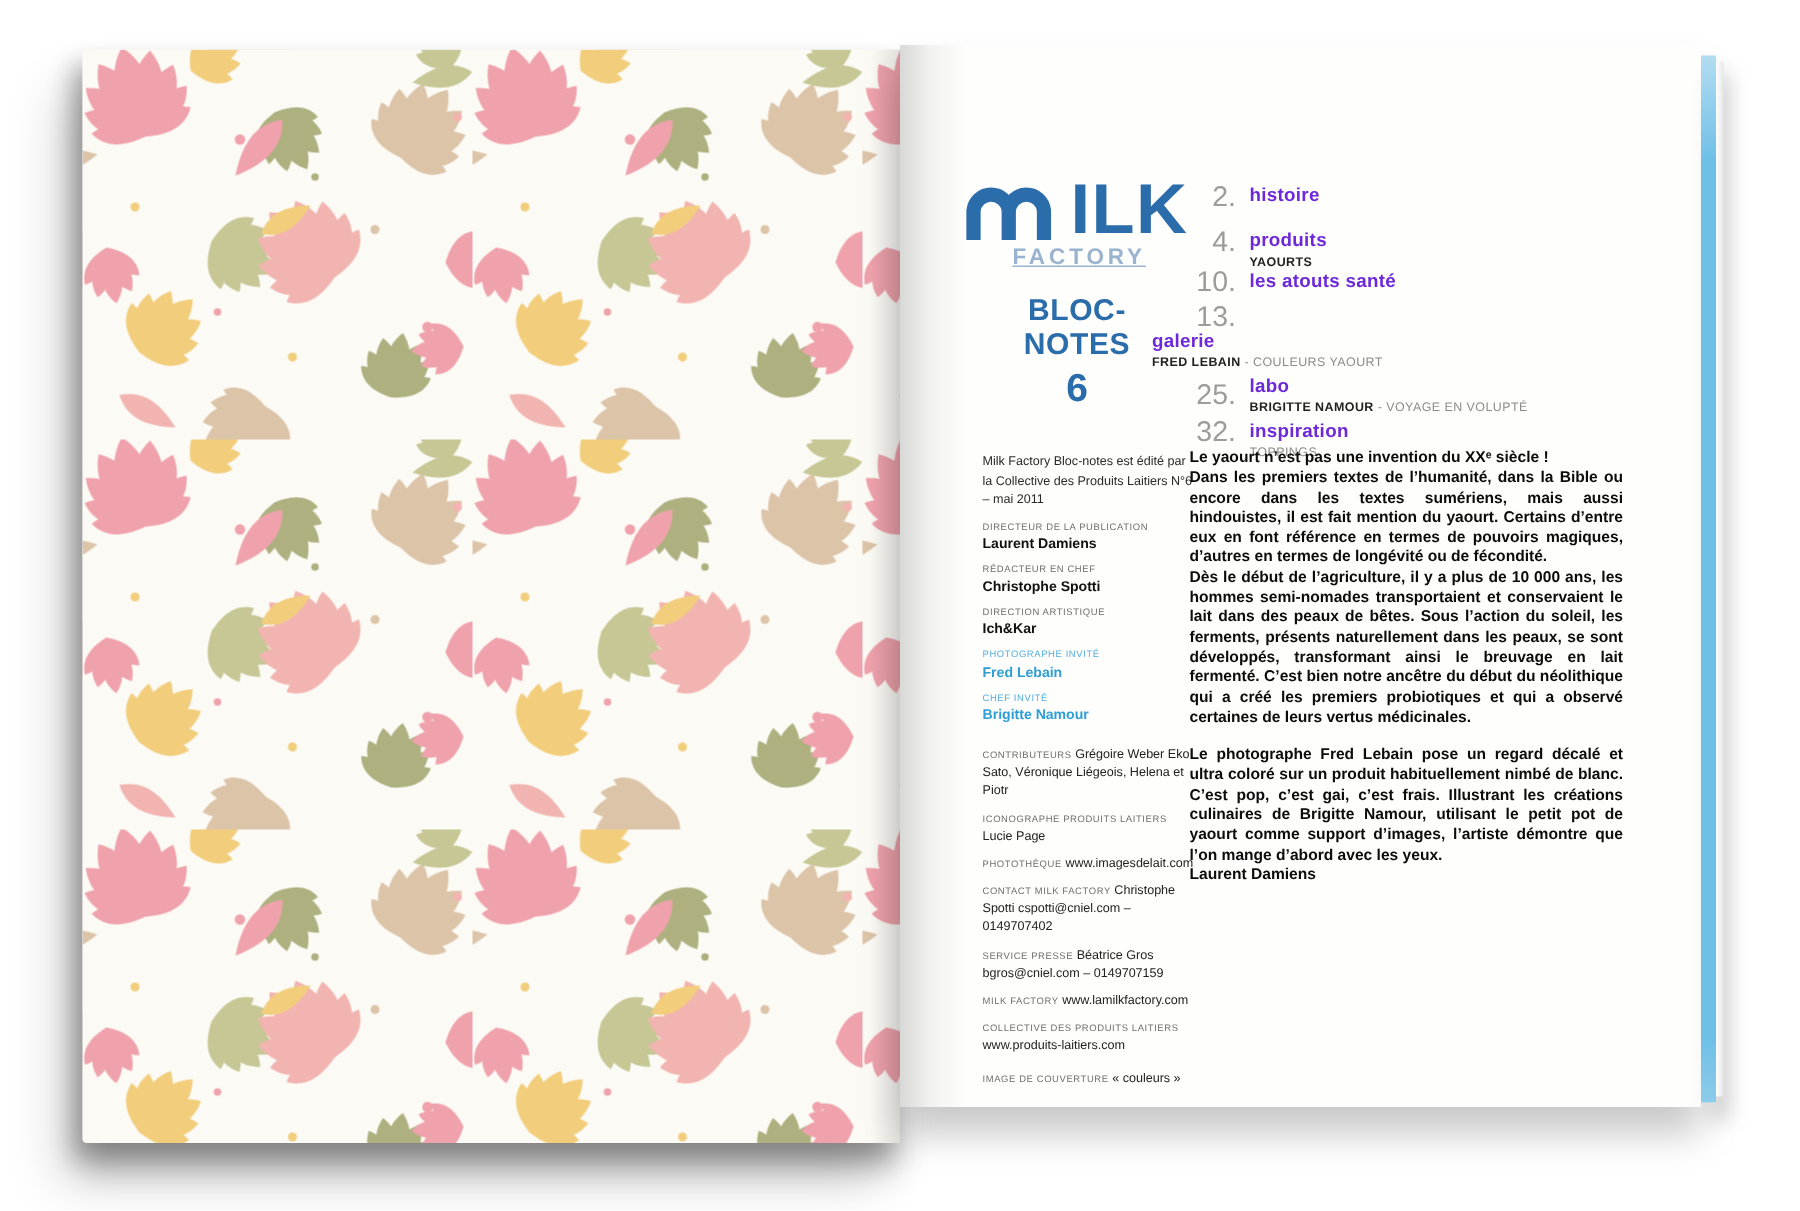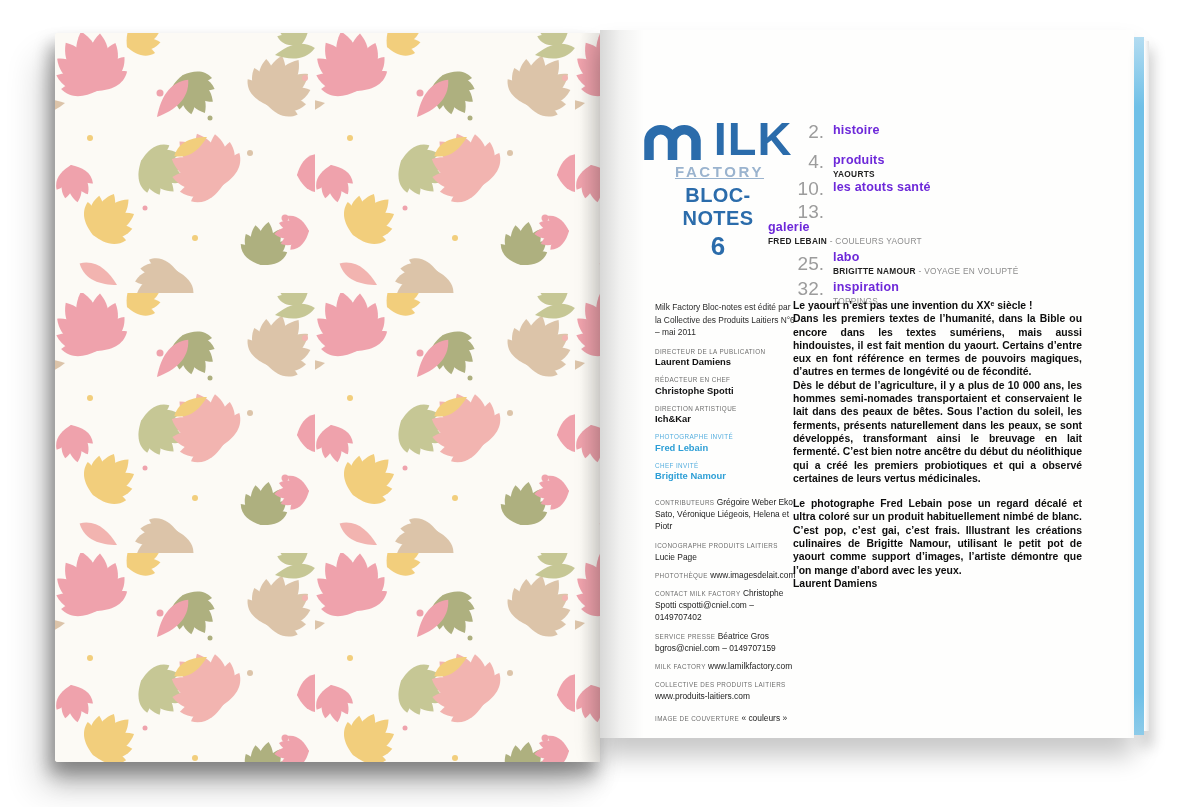--- a/index.html
+++ b/index.html
@@ -44,21 +44,21 @@
     position:absolute;left:544px;top:11px;width:5px;height:690px;
     background:linear-gradient(to right,#ffffff,#e6e6e6);
   }
 
   
   .logo{position:absolute;left:55px;top:90px;width:126px;text-align:center;}
   .milk-row{display:flex;align-items:flex-start;justify-content:center;gap:13px;height:40px;}
   .milk-row svg{width:57px;height:40px;flex:0 0 auto;}
   .ilk{font-size:47px;line-height:38px;font-weight:bold;color:#2B6CAB;letter-spacing:1px;}
   .factory{margin-top:3px;font-size:15px;font-weight:bold;letter-spacing:2.6px;color:#9AB3CE;padding-left:3px;text-decoration:underline;}
-  .bloc{margin-top:4px;font-size:20px;font-weight:bold;color:#2B6CAB;letter-spacing:.4px;}
+  .bloc{margin-top:16px;font-size:20px;font-weight:bold;color:#2B6CAB;letter-spacing:.4px;}
   .issue{margin-top:1px;font-size:26px;font-weight:bold;color:#2B6CAB;}
 
   
   .toc{position:absolute;left:168px;top:93px;}
   .toc-row{display:flex;}
   .toc-row:nth-child(1){margin-bottom:13px;}
   .toc-row:nth-child(2){margin-bottom:0px;}
   .toc-row:nth-child(3){margin-bottom:6px;}
   .toc-row:nth-child(4){margin-bottom:3px;flex-direction:column;}
   .toc-row:nth-child(5){margin-bottom:3px;align-items:center;}

